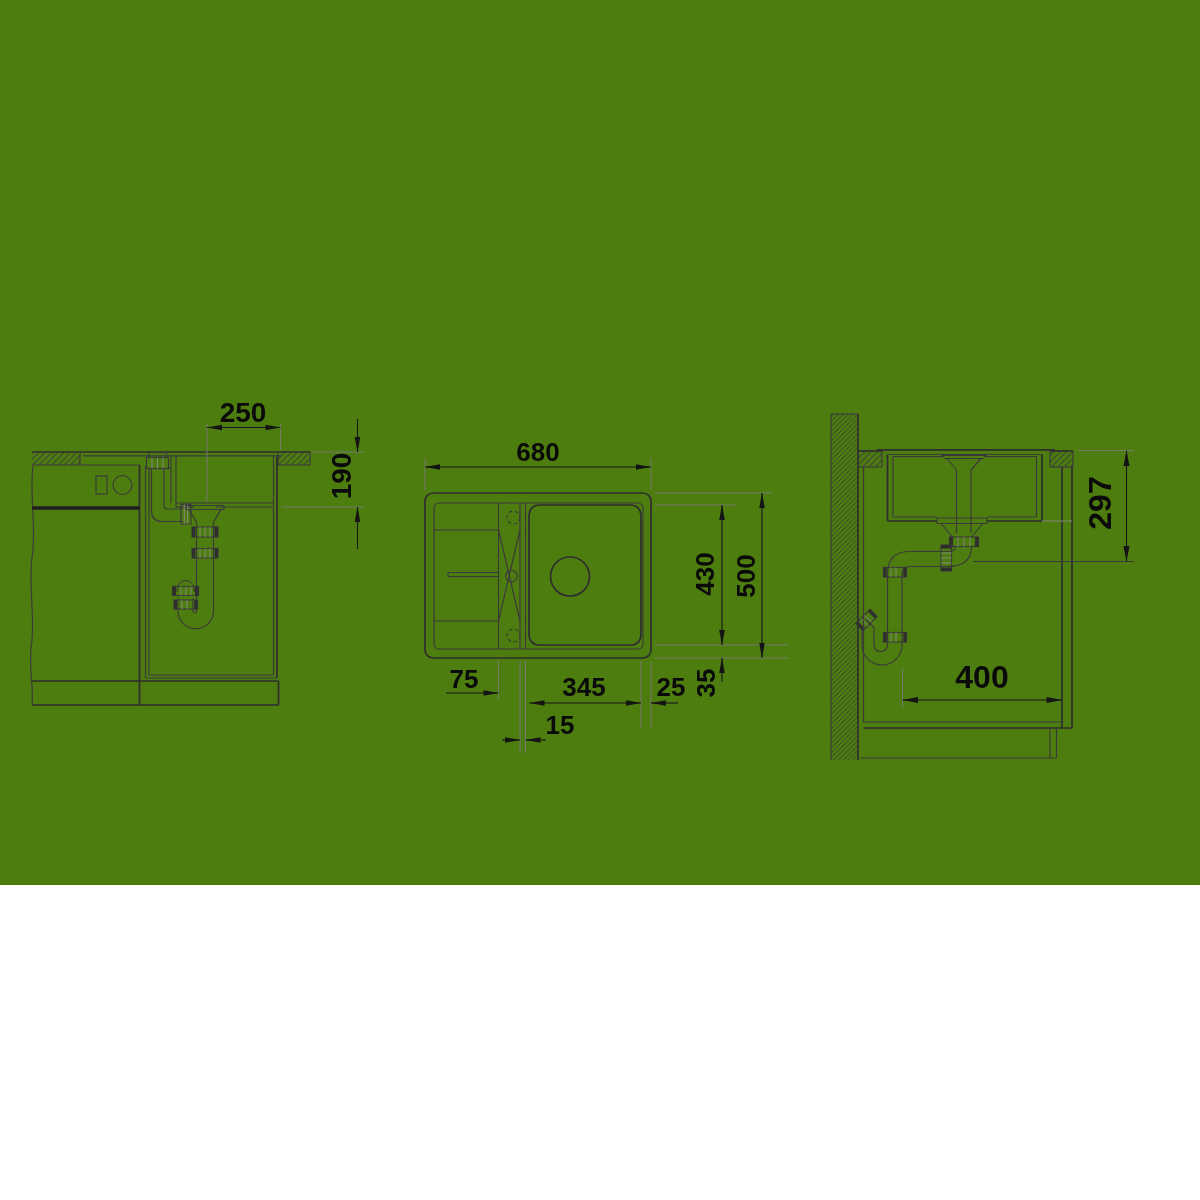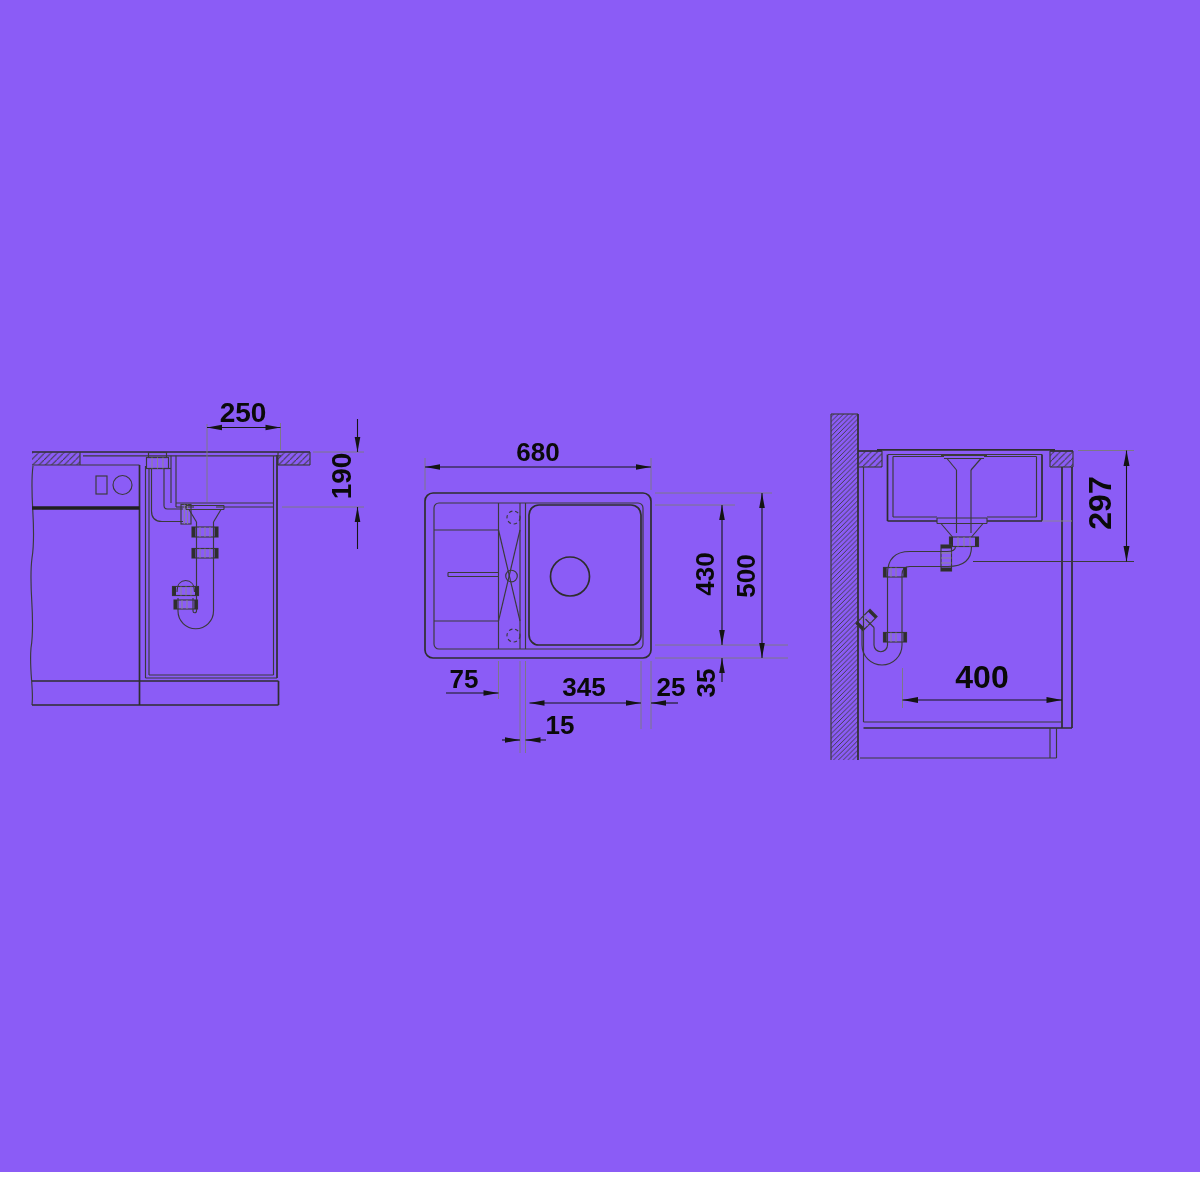--- a/index.html
+++ b/index.html
@@ -1,16 +1,16 @@
 <!DOCTYPE html>
 <html><head>
 <meta charset="utf-8">
 <style>
   html,body{margin:0;padding:0;background:#ffffff;}
-  .stage{width:1200px;height:1172px;position:relative;background:#8b5cf6;overflow:hidden;}
+  .stage{width:1200px;height:885px;position:relative;background:#4d7c0f;overflow:hidden;}
   svg{display:block;}
   .s-main{stroke:#2e2e2e;stroke-width:1.7;fill:none;stroke-linecap:butt;}
   .s-med{stroke:#3a3a3a;stroke-width:1.15;fill:none;stroke-linecap:butt;}
   .s-thin{stroke:#8a8a8a;stroke-width:0.9;fill:none;}
   .s-ext{stroke:#7a7a7a;stroke-width:0.9;fill:none;}
   .s-dim{stroke:#161616;stroke-width:1.1;fill:none;}
   .s-thick{stroke:#1f1f1f;stroke-width:3.4;fill:none;}
   .arrow{fill:#141414;stroke:none;}
   .nub{fill:#2e2e2e;stroke:none;}
   .dashed{stroke-dasharray:3.5 2.8;}

